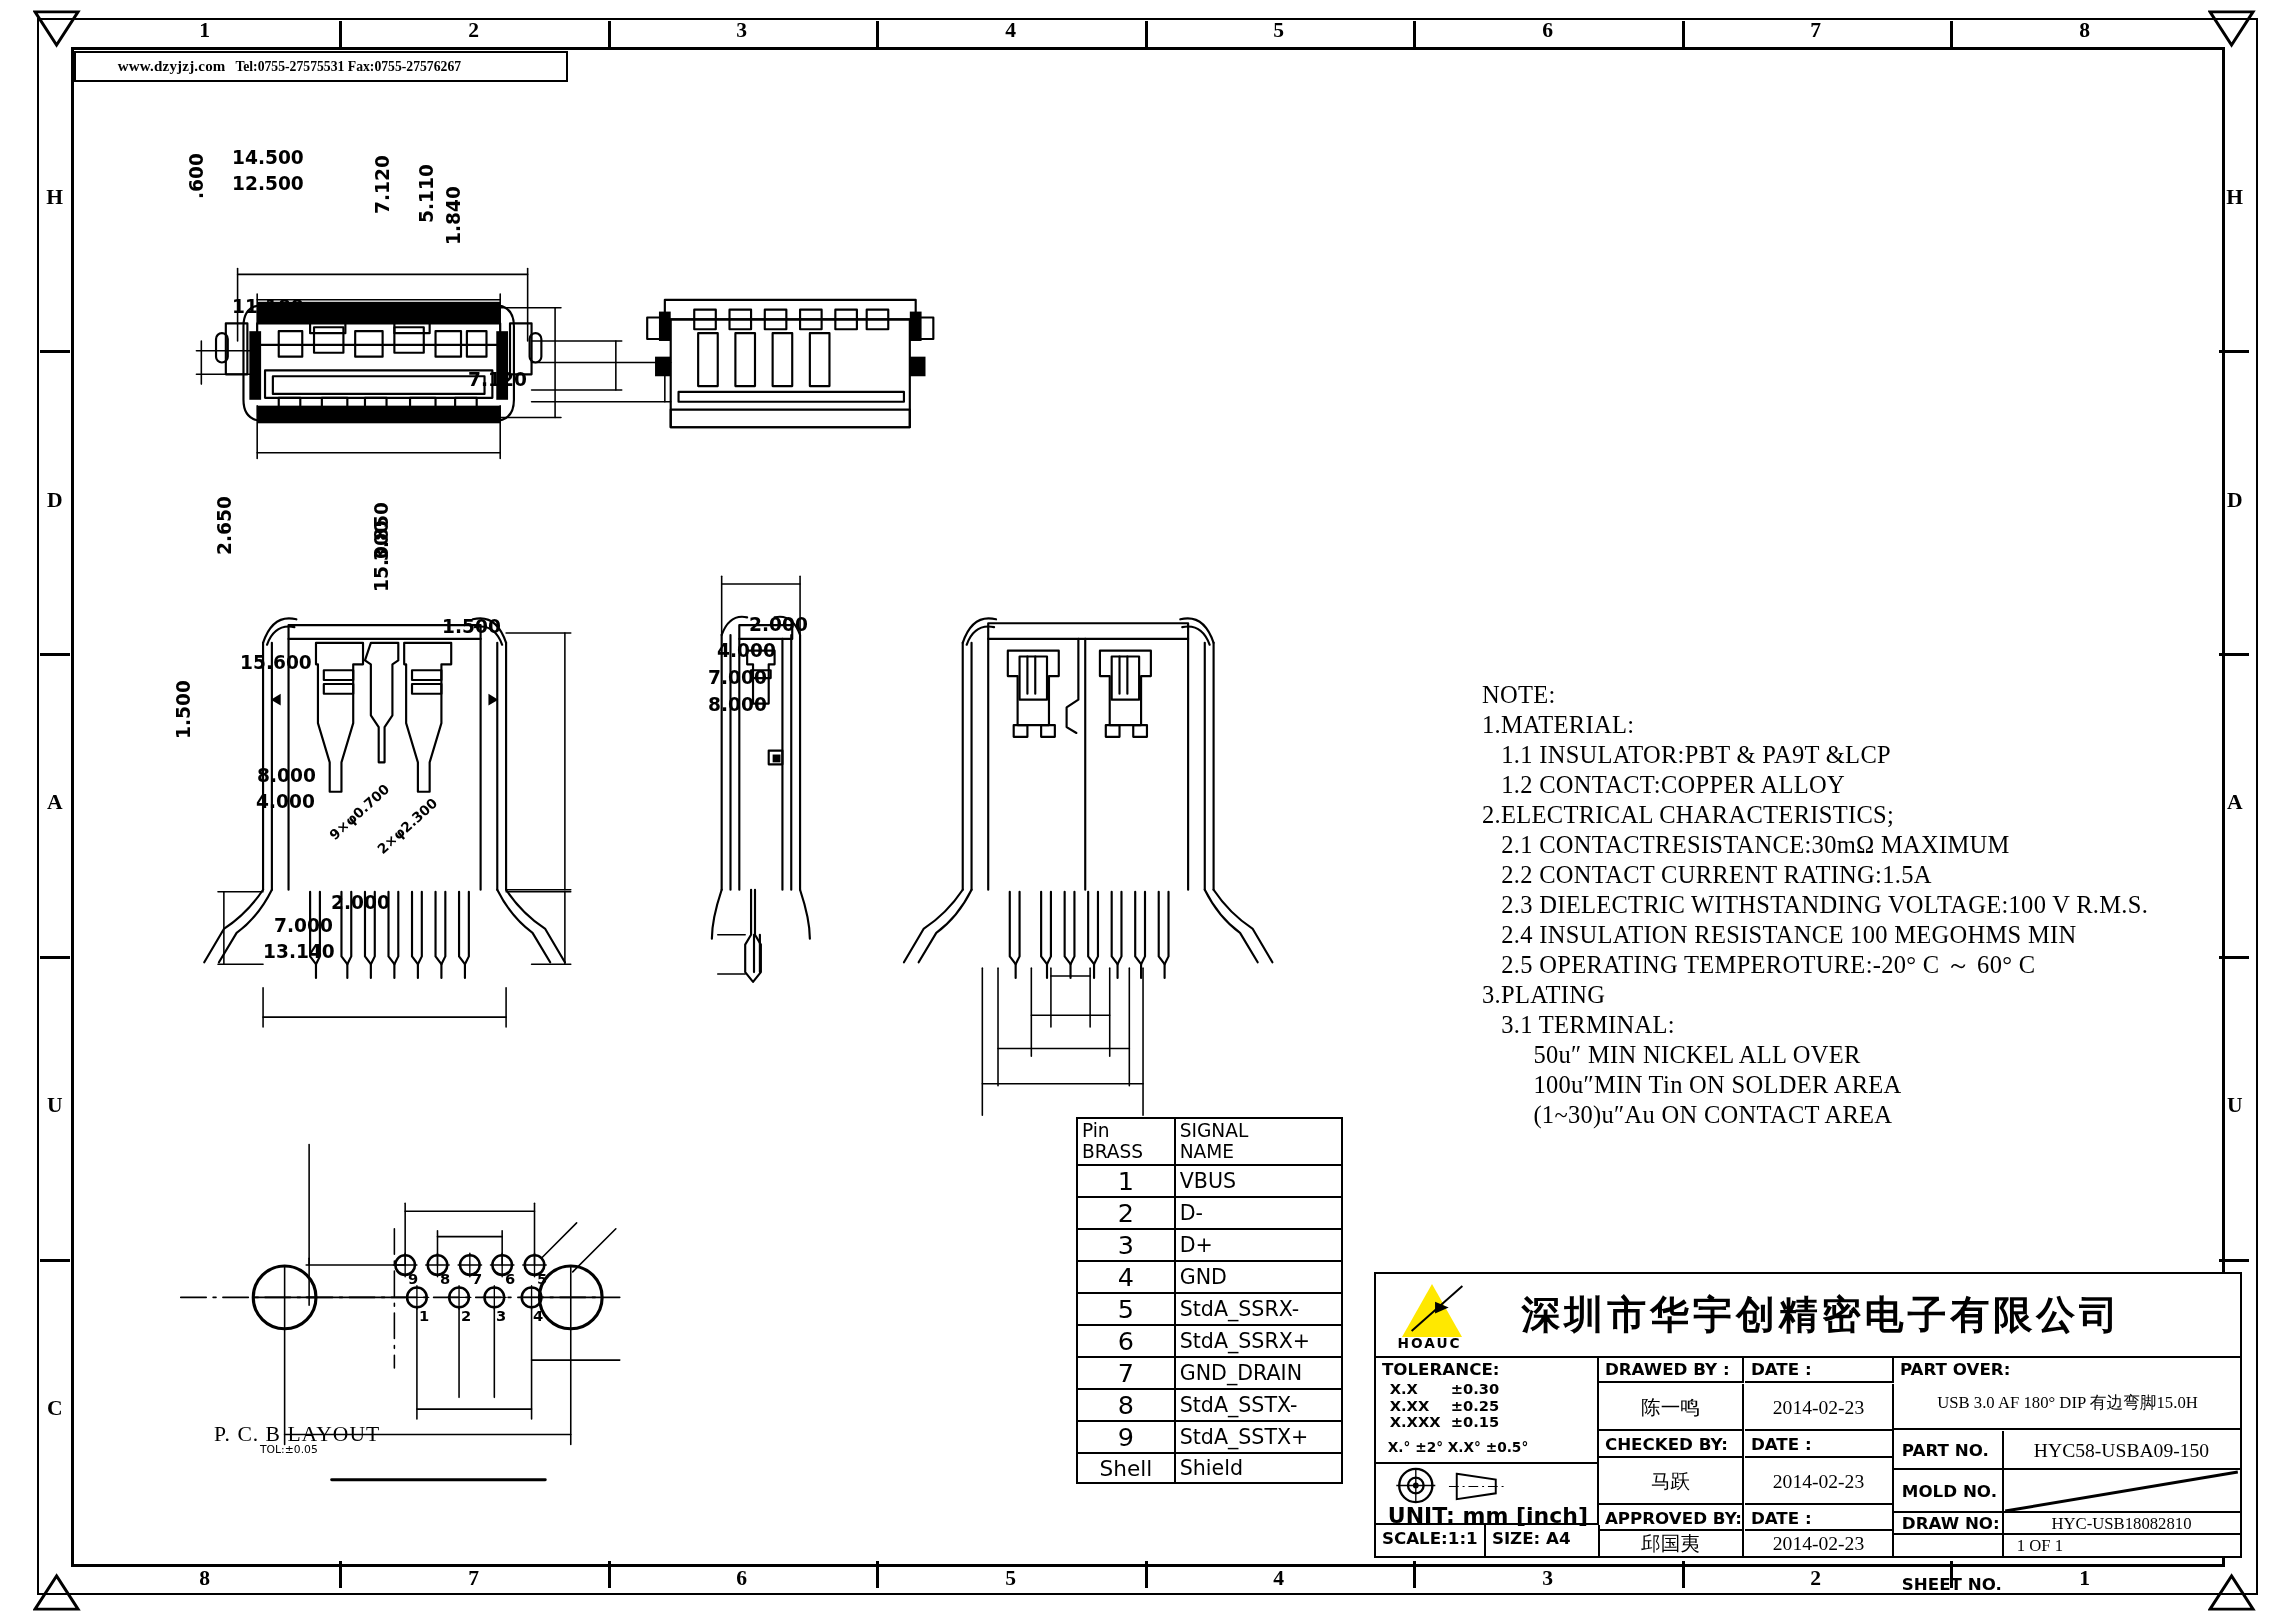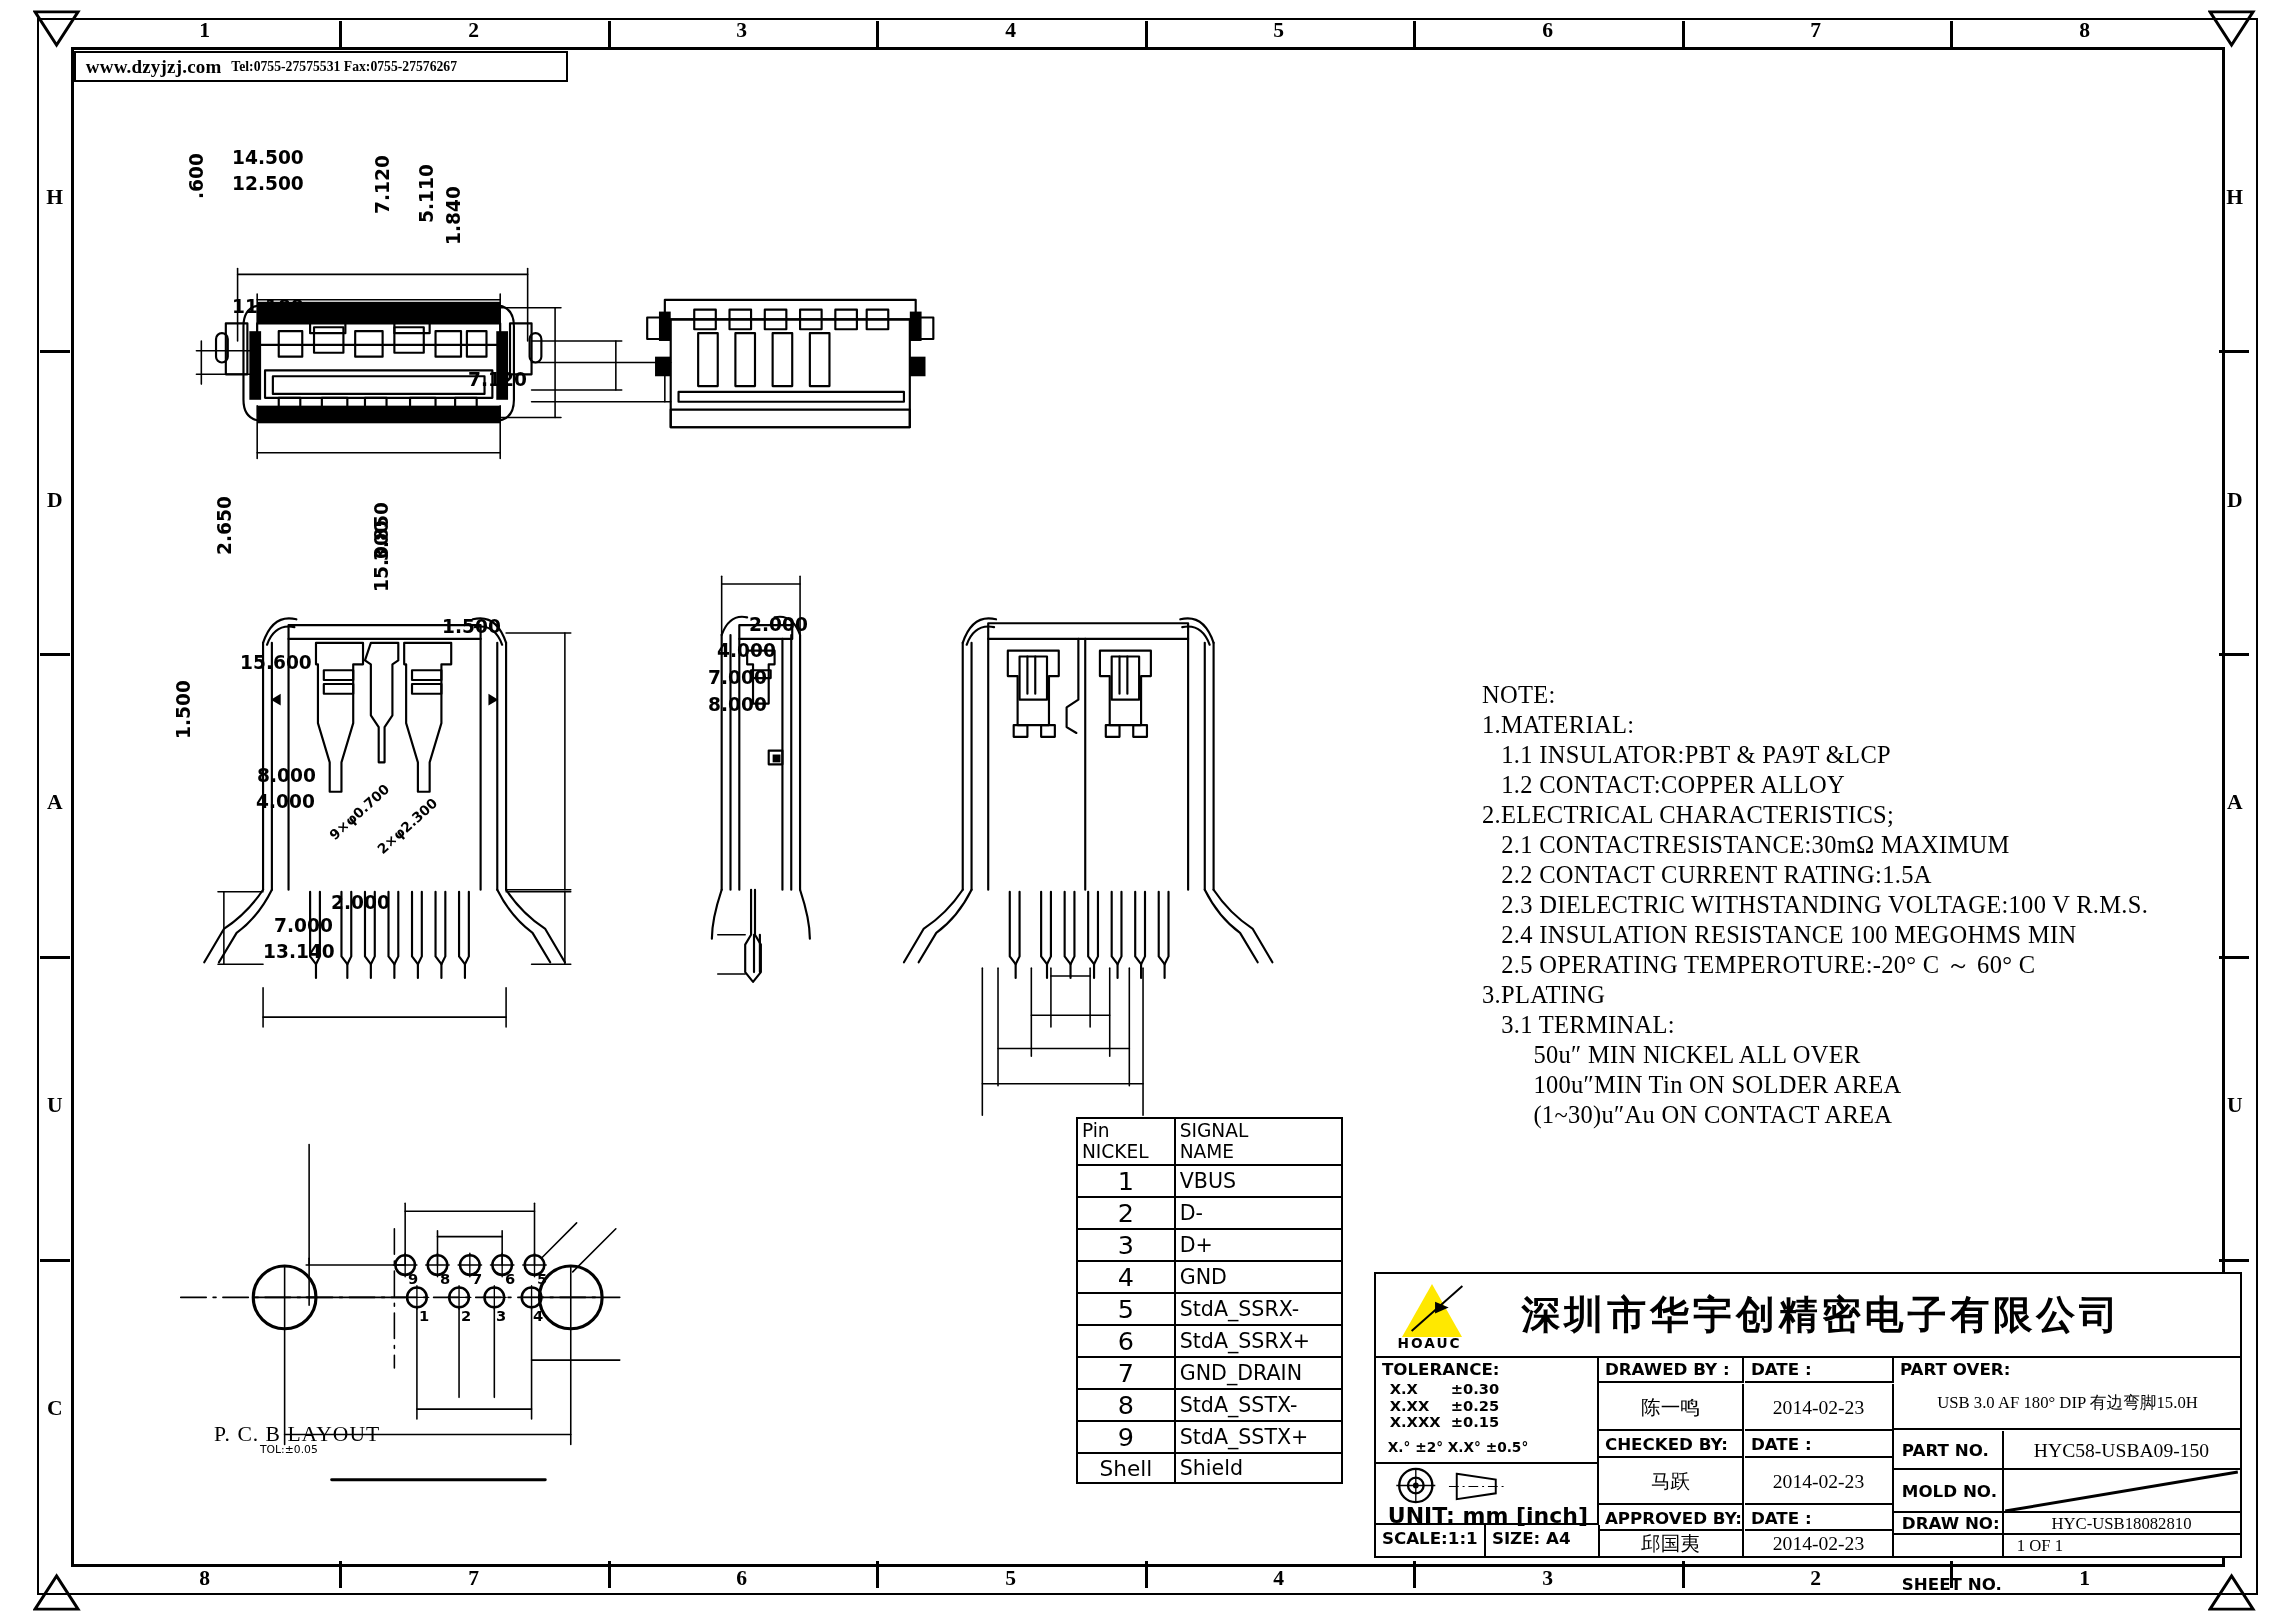--- a/index.html
+++ b/index.html
@@ -10,21 +10,21 @@
   #sheet-outer{left:37px;top:17.6px;width:2217px;height:1573px;border:2.9px solid #000;}
   #sheet-inner{left:71px;top:47px;width:2148px;height:1514px;border:3.9px solid #000;}
   
   .zone-lbl{font-family:"Liberation Serif",serif;font-weight:bold;font-size:21.6px;
             text-align:center;line-height:1;}
   .tickv{position:absolute;width:2.9px;background:#000;}
   .tickh{position:absolute;height:2.9px;background:#000;}
   
   #urlbar{left:74px;top:51px;width:490px;height:27.4px;border:2px solid #000;
           background:#fff;display:flex;align-items:center;overflow:hidden;}
-  #urlbar .u1{font-weight:bold;font-size:19px;padding-left:9.8px;letter-spacing:0.2px;}
+  #urlbar .u1{font-weight:bold;font-size:15px;padding-left:9.8px;letter-spacing:0.2px;margin-left:32px;}
   #urlbar .u2{font-weight:bold;font-size:13.7px;padding-left:9.8px;}
   
   #canvas{left:71px;top:47px;width:2148px;height:1514px;}
   
   #notes{left:1482px;top:680px;width:745px;}
   #notes div{font-family:"Liberation Serif",serif;font-size:24.5px;line-height:30px;
              white-space:pre;letter-spacing:0.3px;}
   
   #pintable{left:1076px;top:1117px;border-collapse:collapse;}
   #pintable td{border:2px solid #000;height:28px;padding:0 3.9px;
@@ -525,21 +525,21 @@
     <div>        50u″ MIN NICKEL ALL OVER</div>
     <div>        100u″MIN Tin ON SOLDER AREA</div>
     <div>        (1~30)u″Au ON CONTACT AREA</div>
   </div>
 
 <table class="abs" id="pintable">
   <thead>
     <tr>
       <td class="num hdr" style="text-align:left;">
         <div>Pin</div>
-        <div>NICKEL</div>
+        <div>BRASS</div>
       </td>
       <td class="sig hdr">
         <div>SIGNAL</div>
         <div>NAME</div>
       </td>
     </tr>
   </thead>
   <tbody id="pintable-body">
       <tr>
         <td class="num">1</td>

